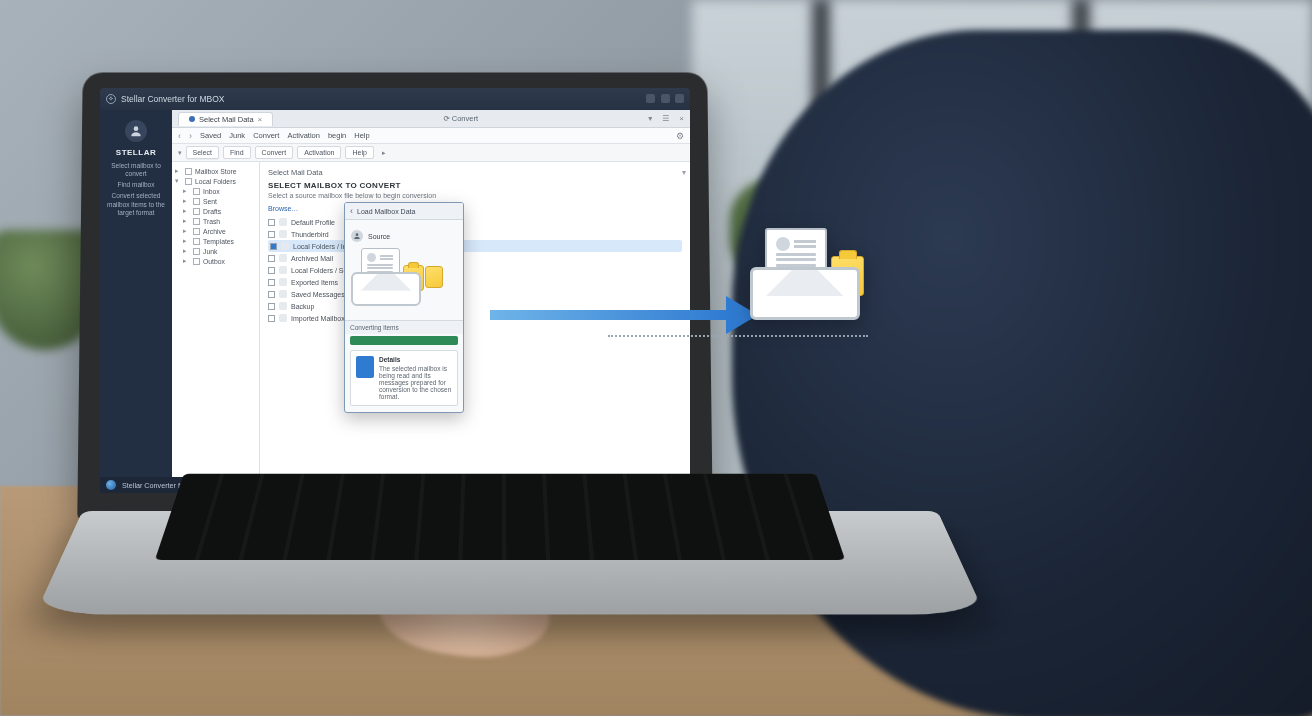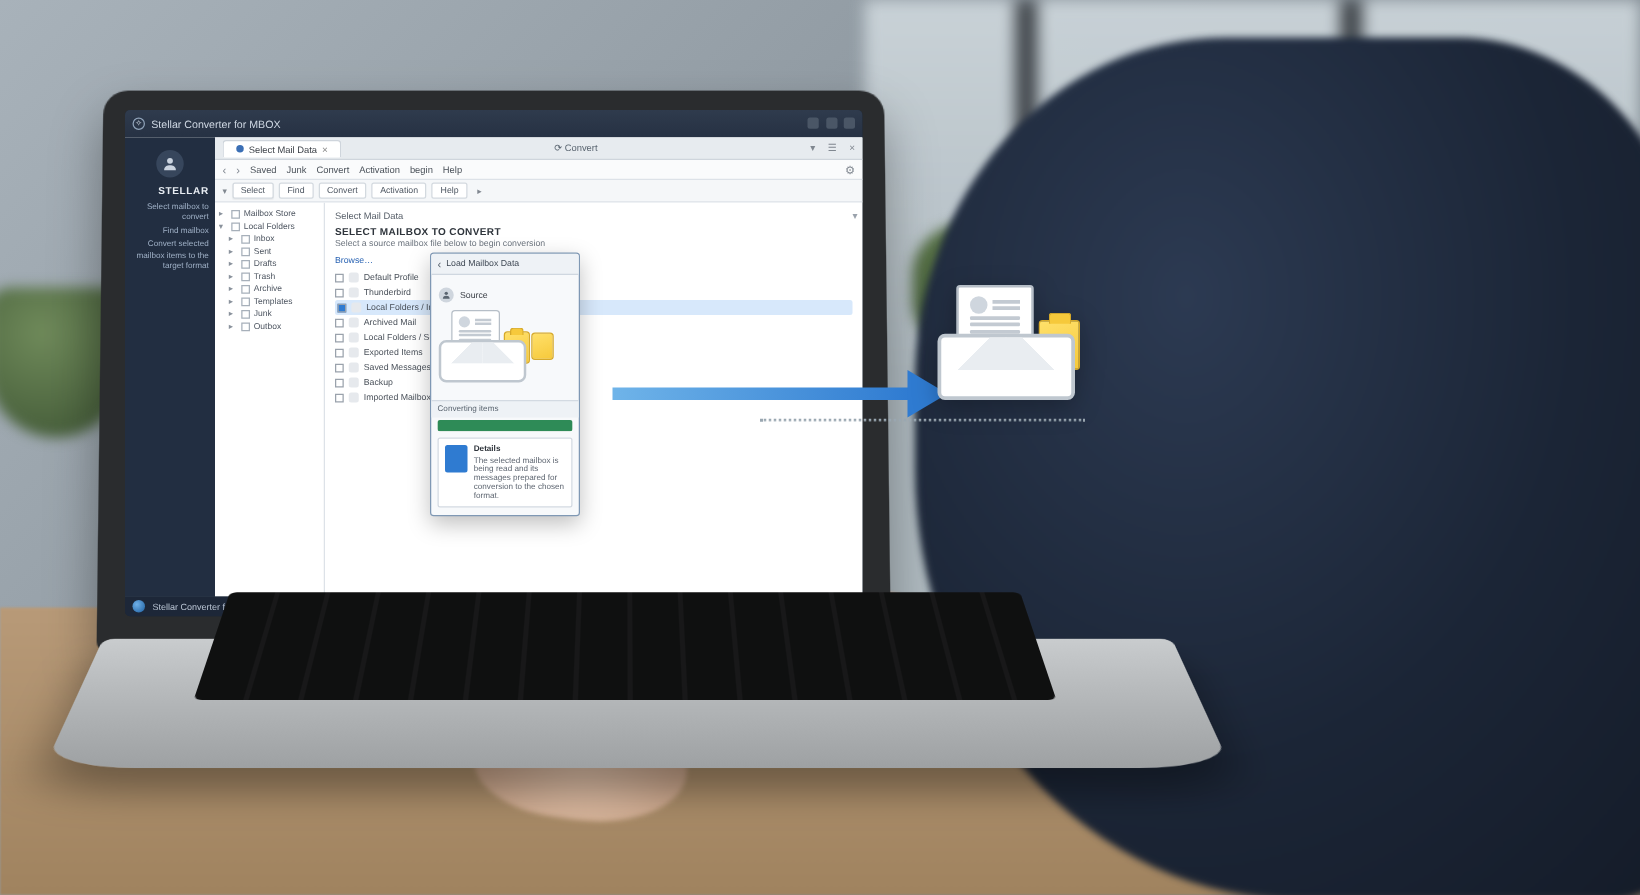--- a/index.html
+++ b/index.html
@@ -161,21 +161,21 @@
   }
 
   .app-body{ display:flex; height: calc(100% - 22px - 16px); background:#eef1f4;}
   .left-rail{
     width:72px;
     background:#222e41;
     color:#c7cfda;
     padding:8px 5px;
     font-size:6.5px;
     line-height:1.25;
-    text-align:right;
+    text-align:center;
   }
   .avatar{
     width:22px;height:22px;border-radius:50%;background:#37465c;margin:2px auto 6px;
     display:flex;align-items:center;justify-content:center;
   }
   .avatar svg{width:14px;height:14px;fill:#cbd4e0;}
   .brand{font-size:8px;letter-spacing:.5px;color:#e7ecf2;margin-bottom:4px;font-weight:600;}
   .rail-text{color:#9fb0c6;margin-bottom:3px;}
 
   .main{

